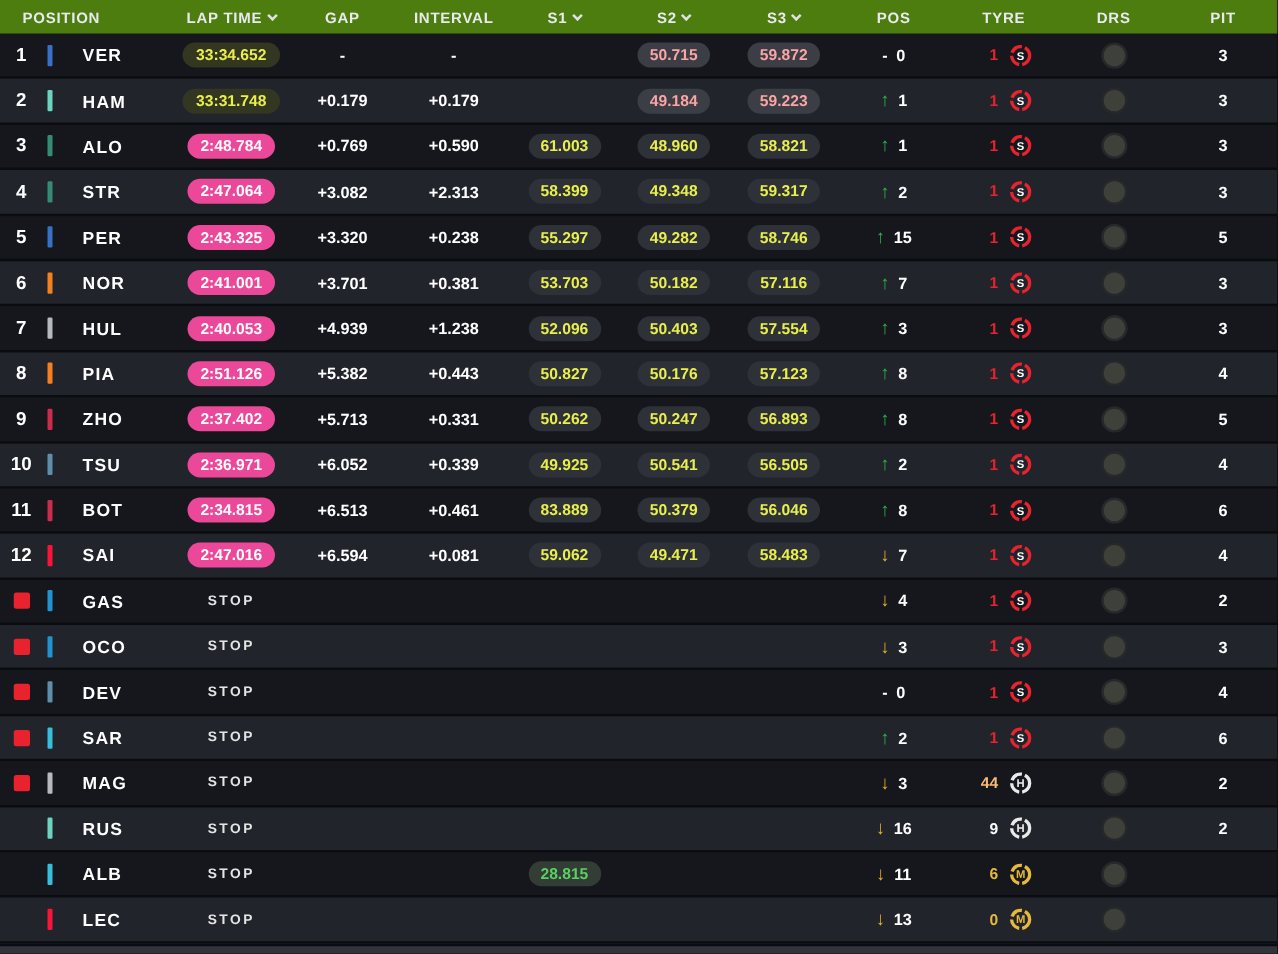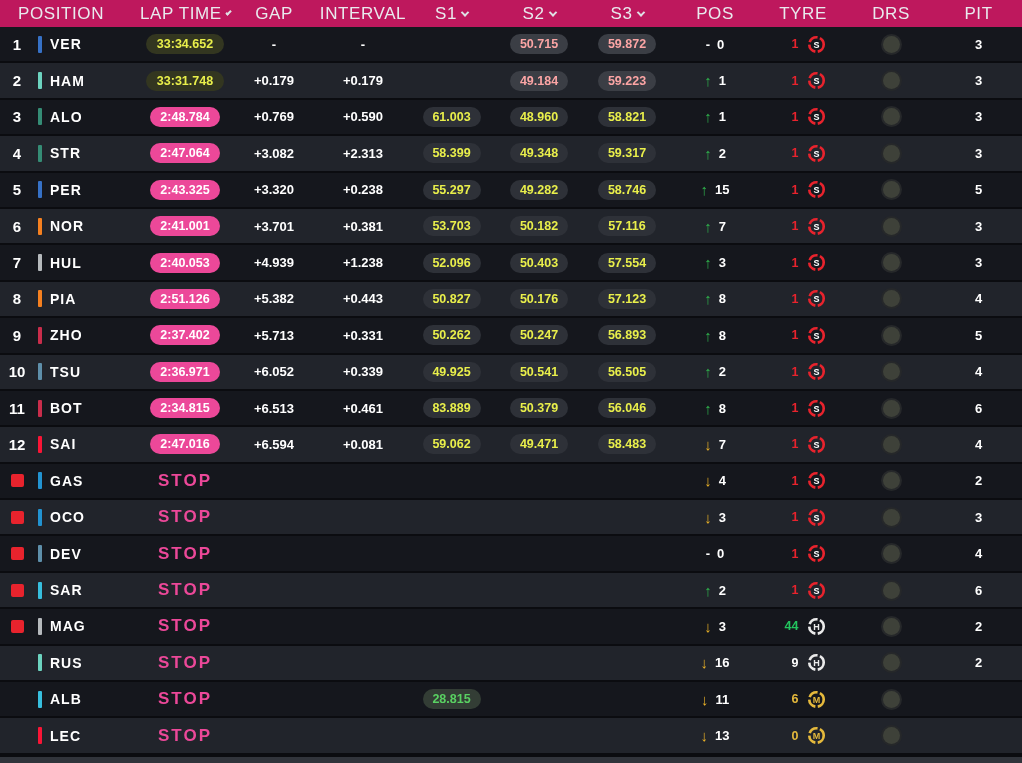--- a/index.html
+++ b/index.html
@@ -1,53 +1,53 @@
 <!DOCTYPE html>
 <html><head>
 <meta charset="utf-8">
 <style>
   * { margin:0; padding:0; box-sizing:border-box; }
   html,body { width:1022px; height:763px; background:#0b0c10; overflow:hidden;
     font-family:"Liberation Sans","DejaVu Sans",sans-serif; }
   .app { width:1022px; height:763px; display:flex; flex-direction:column; }
 
   
-  .hdr { height:27px; background:#be185d; display:grid; align-items:center;
+  .hdr { height:27px; background:#4d7c0f; display:grid; align-items:center;
     grid-template-columns:34px 106px 90px 88px 90px 87px 88px 88px 88px 88px 88px 87px;
-    color:#e9eaee; font-size:17px; font-weight:normal; letter-spacing:.6px; }
+    color:#e9eaee; font-size:12px; font-weight:bold; letter-spacing:.6px; }
   .hcell { text-align:center; display:flex; align-items:center; justify-content:center; gap:5px; white-space:nowrap; }
   .hcell.first { grid-column:1 / 3; justify-content:flex-start; padding-left:18px; }
   .caret { width:6px; height:6px; border-right:2px solid #dfe1e5; border-bottom:2px solid #dfe1e5;
     transform:rotate(45deg) translate(-1px,-1px); display:inline-block; }
 
   
   .body { flex:1; display:flex; flex-direction:column; }
   .row { height:36.4px; border-bottom:2px solid #0b0c10; display:grid; align-items:center;
     grid-template-columns:34px 106px 90px 88px 90px 87px 88px 88px 88px 88px 88px 87px; }
   .row.odd  { background:#15171d; }
   .row.even { background:#21242b; }
 
   .cell { display:flex; align-items:center; justify-content:center; }
   .posnum { color:#fff; font-size:15px; font-weight:bold; }
   .redsq { width:13px; height:13px; border-radius:2px; background:#e8232d; }
 
-  .drvcell { justify-content:flex-start; padding-left:4px; gap:8px; }
+  .drvcell { justify-content:flex-start; padding-left:4px; gap:24px; }
   .teambar { width:4px; height:17px; border-radius:1px; }
   .drv { color:#fff; font-size:14px; font-weight:bold; letter-spacing:1px; }
 
   .pill { display:inline-block; padding:3px 9px; border-radius:12px; font-size:12.5px;
     font-weight:bold; text-align:center; min-width:58px; white-space:nowrap; }
   .pill.lapw { background:#ec4899; color:#fff; min-width:70px; }
   .pill.lapy { background:#333620; color:#e9ef4b; min-width:78px; }
   .pill.secy { background:#2e3138; color:#e9ef4b; }
   .pill.secw { background:#3b3e45; color:#fca5a5; }
   .pill.secg { background:#333d35; color:#59d162; }
 
   .plain { color:#fff; font-size:13px; font-weight:bold; }
-  .stop { color:#ec4899; font-size:17px; font-weight:bold; letter-spacing:2px; }
+  .stop { color:#e5e5e5; font-size:11px; font-weight:bold; letter-spacing:2px; }
 
   .pc { gap:7px; }
   .arrow { font-size:15px; font-weight:bold; line-height:1; }
   .arrow.up { color:#2fb14c; }
   .arrow.down { color:#e8b027; }
   .arrow.none { color:#fff; font-size:13px; }
   .pcval { color:#fff; font-size:13px; font-weight:bold; }
 
   .tyre { gap:8px; }
   .laps { font-size:12.5px; font-weight:bold; min-width:18px; text-align:right; }
@@ -775,21 +775,21 @@
         <div class="cell"></div>
         <div class="cell"></div>
         <div class="cell"></div>
         <div class="cell"></div>
         <div class="cell"></div>
         <div class="cell pc">
           <span class="arrow down">↓</span>
           <span class="pcval">3</span>
         </div>
         <div class="cell tyre">
-          <span class="laps" style="color: #22c55e;">44</span>
+          <span class="laps" style="color: #fdba74;">44</span>
           <svg width="19" height="19" viewBox="0 0 20 20">
             <circle cx="10" cy="10" r="7.6" fill="none" stroke="#EAEAEA" stroke-width="2.8" stroke-dasharray="10.5 2.6"></circle>
             <text x="10" y="13.4" text-anchor="middle" font-size="9.5" font-weight="bold" font-family="&quot;Liberation Sans&quot;,&quot;DejaVu Sans&quot;,sans-serif" fill="#EAEAEA">H</text>
           </svg>
         </div>
         <div class="cell">
           <div class="drs"></div>
         </div>
         <div class="cell">
           <span class="pit">2</span>

